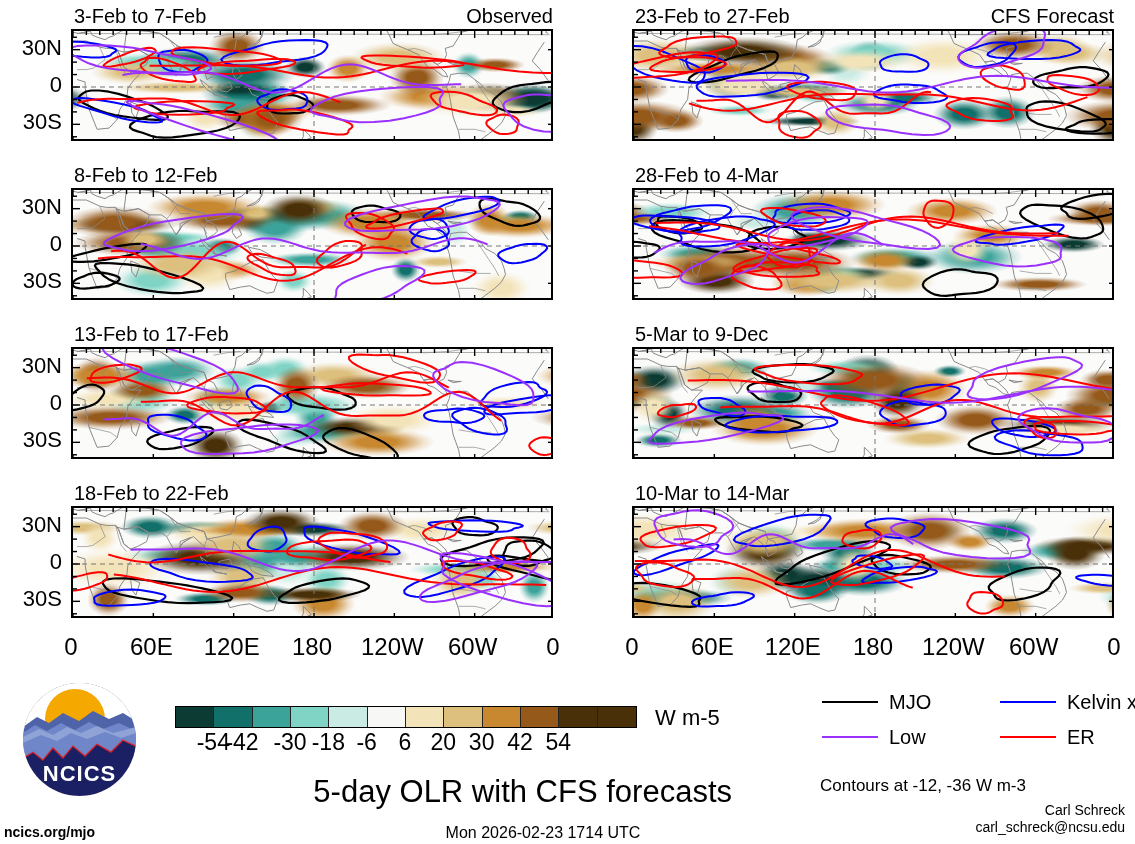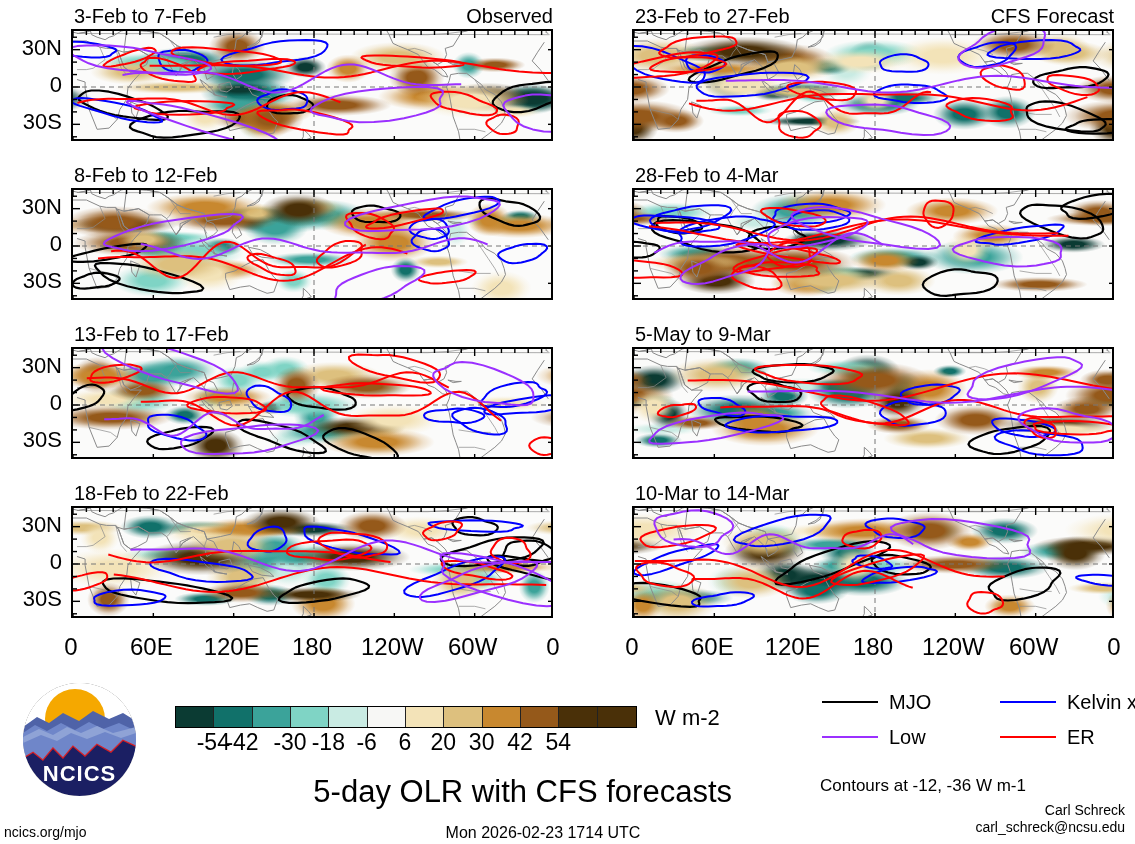--- a/index.html
+++ b/index.html
@@ -19,21 +19,21 @@
   .cbar-cell:last-child{border-right:none;}
   .cbar-tick{position:absolute;font-size:23px;line-height:23px;text-align:center;white-space:nowrap;}
   .cbar-unit{position:absolute;font-size:22px;line-height:22px;white-space:nowrap;}
   .maintitle{position:absolute;font-size:31px;line-height:31px;white-space:nowrap;}
   .legend-row{position:absolute;font-size:20px;line-height:20px;white-space:nowrap;
               display:flex;align-items:center;}
   .legend-line{display:inline-block;width:56px;height:0;border-top:2.5px solid #000;margin-right:11px;}
   .legend-txt{display:inline-block;}
   .contnote{position:absolute;font-size:17px;line-height:17px;white-space:nowrap;}
   .credit{position:absolute;font-size:14px;line-height:17px;text-align:right;white-space:nowrap;}
-  .siteurl{position:absolute;font-size:14px;line-height:14px;white-space:nowrap;}
+  .siteurl{position:absolute;font-size:14px;line-height:14px;white-space:nowrap;font-weight:bold;}
   .stamp{position:absolute;font-size:16px;line-height:11px;white-space:nowrap;}
   .logo{position:absolute;border-radius:50%;overflow:hidden;}
   .logo-txt{position:absolute;width:100%;text-align:center;font-size:22px;
             font-weight:bold;color:#ffffff;letter-spacing:1px;}
 </style>
 </head>
 <body>
 
 <div id="fig">
     <div class="panel" style="left: 0px; top: 0px;">
@@ -1104,21 +1104,21 @@
             <line y1="31.111111111111114" y2="31.111111111111114" x1="482" x2="478"></line>
             <line y1="18.666666666666664" y2="18.666666666666664" x1="0" x2="7"></line>
             <line y1="18.666666666666664" y2="18.666666666666664" x1="482" x2="475"></line>
             <line y1="6.222222222222221" y2="6.222222222222221" x1="0" x2="4"></line>
             <line y1="6.222222222222221" y2="6.222222222222221" x1="482" x2="478"></line>
           </g>
         </svg>
       </div>
     </div>
     <div class="panel" style="left: 0px; top: 0px;">
-      <div class="panel-title" style="left: 635px; top: 324px;">5-May to 9-Mar</div>
+      <div class="panel-title" style="left: 635px; top: 324px;">5-Mar to 9-Dec</div>
       <div class="map-frame" style="left: 632px; top: 347px; width: 482px; height: 112px;">
         <div style="position: absolute; left: 0px; top: 0px; width: 100%; height: 100%; background-image: radial-gradient(23.8px 17.1px at 19.6px 57.5px, rgb(243, 227, 184) 0%, rgb(243, 227, 184) 34%, rgba(243, 227, 184, 0.62) 58%, rgba(243, 227, 184, 0.22) 80%, rgba(243, 227, 184, 0) 100%), radial-gradient(23.8px 17.1px at 501.6px 57.5px, rgb(243, 227, 184) 0%, rgb(243, 227, 184) 34%, rgba(243, 227, 184, 0.62) 58%, rgba(243, 227, 184, 0.22) 80%, rgba(243, 227, 184, 0) 100%), radial-gradient(58.2px 18.6px at 239.9px 31.4px, rgb(149, 89, 26) 0%, rgb(149, 89, 26) 34%, rgba(149, 89, 26, 0.62) 58%, rgba(149, 89, 26, 0.22) 80%, rgba(149, 89, 26, 0) 100%), radial-gradient(45.4px 15.9px at 476.4px 46.4px, rgb(149, 89, 26) 0%, rgb(149, 89, 26) 34%, rgba(149, 89, 26, 0.62) 58%, rgba(149, 89, 26, 0.22) 80%, rgba(149, 89, 26, 0) 100%), radial-gradient(45.4px 15.9px at -5.6px 46.4px, rgb(149, 89, 26) 0%, rgb(149, 89, 26) 34%, rgba(149, 89, 26, 0.62) 58%, rgba(149, 89, 26, 0.22) 80%, rgba(149, 89, 26, 0) 100%), radial-gradient(32px 7.1px at 61.8px 74px, rgb(149, 89, 26) 0%, rgb(149, 89, 26) 34%, rgba(149, 89, 26, 0.62) 58%, rgba(149, 89, 26, 0.22) 80%, rgba(149, 89, 26, 0) 100%), radial-gradient(33.5px 7.3px at 411.7px 23.4px, rgb(200, 136, 47) 0%, rgb(200, 136, 47) 34%, rgba(200, 136, 47, 0.62) 58%, rgba(200, 136, 47, 0.22) 80%, rgba(200, 136, 47, 0) 100%), radial-gradient(30.2px 18.8px at 120.3px 72.6px, rgb(200, 136, 47) 0%, rgb(200, 136, 47) 34%, rgba(200, 136, 47, 0.62) 58%, rgba(200, 136, 47, 0.22) 80%, rgba(200, 136, 47, 0) 100%), radial-gradient(31.8px 9.1px at 264.7px 75.9px, rgb(149, 89, 26) 0%, rgb(149, 89, 26) 34%, rgba(149, 89, 26, 0.62) 58%, rgba(149, 89, 26, 0.22) 80%, rgba(149, 89, 26, 0) 100%), radial-gradient(27.5px 10.7px at 473.2px 30.9px, rgb(149, 89, 26) 0%, rgb(149, 89, 26) 34%, rgba(149, 89, 26, 0.62) 58%, rgba(149, 89, 26, 0.22) 80%, rgba(149, 89, 26, 0) 100%), radial-gradient(27.5px 10.7px at -8.8px 30.9px, rgb(149, 89, 26) 0%, rgb(149, 89, 26) 34%, rgba(149, 89, 26, 0.62) 58%, rgba(149, 89, 26, 0.22) 80%, rgba(149, 89, 26, 0) 100%), radial-gradient(58px 7.8px at 428.4px 80.3px, rgb(243, 227, 184) 0%, rgb(243, 227, 184) 34%, rgba(243, 227, 184, 0.62) 58%, rgba(243, 227, 184, 0.22) 80%, rgba(243, 227, 184, 0) 100%), radial-gradient(58px 7.8px at -53.6px 80.3px, rgb(243, 227, 184) 0%, rgb(243, 227, 184) 34%, rgba(243, 227, 184, 0.62) 58%, rgba(243, 227, 184, 0.22) 80%, rgba(243, 227, 184, 0) 100%), radial-gradient(57px 9.3px at 423.5px 75.8px, rgb(74, 48, 8) 0%, rgb(74, 48, 8) 34%, rgba(74, 48, 8, 0.62) 58%, rgba(74, 48, 8, 0.22) 80%, rgba(74, 48, 8, 0) 100%), radial-gradient(49px 17.3px at 83.1px 25.7px, rgb(221, 192, 126) 0%, rgb(221, 192, 126) 34%, rgba(221, 192, 126, 0.62) 58%, rgba(221, 192, 126, 0.22) 80%, rgba(221, 192, 126, 0) 100%), radial-gradient(54.3px 17.3px at 131.3px 79.8px, rgb(200, 136, 47) 0%, rgb(200, 136, 47) 34%, rgba(200, 136, 47, 0.62) 58%, rgba(200, 136, 47, 0.22) 80%, rgba(200, 136, 47, 0) 100%), radial-gradient(28.1px 17.4px at 263.8px 52.3px, rgb(74, 48, 8) 0%, rgb(74, 48, 8) 34%, rgba(74, 48, 8, 0.62) 58%, rgba(74, 48, 8, 0.22) 80%, rgba(74, 48, 8, 0) 100%), radial-gradient(20.7px 16.7px at 404px 38.2px, rgb(221, 192, 126) 0%, rgb(221, 192, 126) 34%, rgba(221, 192, 126, 0.62) 58%, rgba(221, 192, 126, 0.22) 80%, rgba(221, 192, 126, 0) 100%), radial-gradient(34.2px 12.6px at 452.6px 60.1px, rgb(149, 89, 26) 0%, rgb(149, 89, 26) 34%, rgba(149, 89, 26, 0.62) 58%, rgba(149, 89, 26, 0.22) 80%, rgba(149, 89, 26, 0) 100%), radial-gradient(34.2px 12.6px at -29.4px 60.1px, rgb(149, 89, 26) 0%, rgb(149, 89, 26) 34%, rgba(149, 89, 26, 0.62) 58%, rgba(149, 89, 26, 0.22) 80%, rgba(149, 89, 26, 0) 100%), radial-gradient(38.1px 19.9px at 295px 40px, rgb(200, 136, 47) 0%, rgb(200, 136, 47) 34%, rgba(200, 136, 47, 0.62) 58%, rgba(200, 136, 47, 0.22) 80%, rgba(200, 136, 47, 0) 100%), radial-gradient(44.1px 10.6px at 293.3px 89.5px, rgb(221, 192, 126) 0%, rgb(221, 192, 126) 34%, rgba(221, 192, 126, 0.62) 58%, rgba(221, 192, 126, 0.22) 80%, rgba(221, 192, 126, 0) 100%), radial-gradient(41.2px 15.2px at 341.6px 71px, rgb(149, 89, 26) 0%, rgb(149, 89, 26) 34%, rgba(149, 89, 26, 0.62) 58%, rgba(149, 89, 26, 0.22) 80%, rgba(149, 89, 26, 0) 100%), radial-gradient(27.5px 9.2px at 168.2px 37.7px, rgb(201, 235, 227) 0%, rgb(201, 235, 227) 34%, rgba(201, 235, 227, 0.62) 58%, rgba(201, 235, 227, 0.22) 80%, rgba(201, 235, 227, 0) 100%), radial-gradient(32.6px 15.4px at 20.1px 31.3px, rgb(11, 59, 51) 0%, rgb(11, 59, 51) 34%, rgba(11, 59, 51, 0.62) 58%, rgba(11, 59, 51, 0.22) 80%, rgba(11, 59, 51, 0) 100%), radial-gradient(32.6px 15.4px at 502.1px 31.3px, rgb(11, 59, 51) 0%, rgb(11, 59, 51) 34%, rgba(11, 59, 51, 0.62) 58%, rgba(11, 59, 51, 0.22) 80%, rgba(11, 59, 51, 0) 100%), radial-gradient(52px 16.4px at 104.2px 61.7px, rgb(17, 113, 106) 0%, rgb(17, 113, 106) 34%, rgba(17, 113, 106, 0.62) 58%, rgba(17, 113, 106, 0.22) 80%, rgba(17, 113, 106, 0) 100%), radial-gradient(20.7px 17.2px at 269px 40.1px, rgb(59, 163, 154) 0%, rgb(59, 163, 154) 34%, rgba(59, 163, 154, 0.62) 58%, rgba(59, 163, 154, 0.22) 80%, rgba(59, 163, 154, 0) 100%), radial-gradient(23.9px 7.5px at 24.3px 91.4px, rgb(17, 113, 106) 0%, rgb(17, 113, 106) 34%, rgba(17, 113, 106, 0.62) 58%, rgba(17, 113, 106, 0.22) 80%, rgba(17, 113, 106, 0) 100%), radial-gradient(19.4px 8.9px at 135.6px 79.5px, rgb(201, 235, 227) 0%, rgb(201, 235, 227) 34%, rgba(201, 235, 227, 0.62) 58%, rgba(201, 235, 227, 0.22) 80%, rgba(201, 235, 227, 0) 100%), radial-gradient(16.7px 6.5px at 315.7px 22.3px, rgb(17, 113, 106) 0%, rgb(17, 113, 106) 34%, rgba(17, 113, 106, 0.62) 58%, rgba(17, 113, 106, 0.22) 80%, rgba(17, 113, 106, 0) 100%), radial-gradient(40.8px 14.9px at 214.4px 44.7px, rgb(17, 113, 106) 0%, rgb(17, 113, 106) 34%, rgba(17, 113, 106, 0.62) 58%, rgba(17, 113, 106, 0.22) 80%, rgba(17, 113, 106, 0) 100%), radial-gradient(44.5px 8.7px at 217.4px 19.1px, rgb(127, 212, 197) 0%, rgb(127, 212, 197) 34%, rgba(127, 212, 197, 0.62) 58%, rgba(127, 212, 197, 0.22) 80%, rgba(127, 212, 197, 0) 100%), radial-gradient(51.3px 8.1px at 206px 37.3px, rgb(17, 113, 106) 0%, rgb(17, 113, 106) 34%, rgba(17, 113, 106, 0.62) 58%, rgba(17, 113, 106, 0.22) 80%, rgba(17, 113, 106, 0) 100%), radial-gradient(25.1px 12px at 149.7px 47px, rgb(17, 113, 106) 0%, rgb(17, 113, 106) 34%, rgba(17, 113, 106, 0.62) 58%, rgba(17, 113, 106, 0.22) 80%, rgba(17, 113, 106, 0) 100%), radial-gradient(32.2px 16.2px at 233.9px 21.5px, rgb(11, 59, 51) 0%, rgb(11, 59, 51) 34%, rgba(11, 59, 51, 0.62) 58%, rgba(11, 59, 51, 0.22) 80%, rgba(11, 59, 51, 0) 100%), radial-gradient(20.9px 15.1px at 33.8px 64.8px, rgb(11, 59, 51) 0%, rgb(11, 59, 51) 34%, rgba(11, 59, 51, 0.62) 58%, rgba(11, 59, 51, 0.22) 80%, rgba(11, 59, 51, 0) 100%), radial-gradient(39.1px 6.6px at 29.5px 80.1px, rgb(201, 235, 227) 0%, rgb(201, 235, 227) 34%, rgba(201, 235, 227, 0.62) 58%, rgba(201, 235, 227, 0.22) 80%, rgba(201, 235, 227, 0) 100%), radial-gradient(39.1px 6.6px at 511.5px 80.1px, rgb(201, 235, 227) 0%, rgb(201, 235, 227) 34%, rgba(201, 235, 227, 0.62) 58%, rgba(201, 235, 227, 0.22) 80%, rgba(201, 235, 227, 0) 100%), radial-gradient(39px 7.6px at 3.8px 51.1px, rgb(59, 163, 154) 0%, rgb(59, 163, 154) 34%, rgba(59, 163, 154, 0.62) 58%, rgba(59, 163, 154, 0.22) 80%, rgba(59, 163, 154, 0) 100%), radial-gradient(39px 7.6px at 485.8px 51.1px, rgb(59, 163, 154) 0%, rgb(59, 163, 154) 34%, rgba(59, 163, 154, 0.62) 58%, rgba(59, 163, 154, 0.22) 80%, rgba(59, 163, 154, 0) 100%), radial-gradient(38.8px 10px at 141.7px 64.4px, rgb(59, 163, 154) 0%, rgb(59, 163, 154) 34%, rgba(59, 163, 154, 0.62) 58%, rgba(59, 163, 154, 0.22) 80%, rgba(59, 163, 154, 0) 100%), radial-gradient(33.4px 10.6px at 103.9px 19.2px, rgb(59, 163, 154) 0%, rgb(59, 163, 154) 34%, rgba(59, 163, 154, 0.62) 58%, rgba(59, 163, 154, 0.22) 80%, rgba(59, 163, 154, 0) 100%); background-color: rgb(251, 251, 250);"></div>
         <svg class="map-svg" width="482" height="112" viewBox="0 0 482 112">
           <g fill="none" stroke="#8a8a8a" stroke-width="1">
             <path d="M0.0,10.0L13.4,10.0L26.8,16.2L33.5,17.4L42.8,17.4L45.5,21.2L48.2,28.6L50.9,36.1L57.6,41.1L68.3,41.1L60.3,49.8L54.9,57.2L53.6,68.4L46.9,78.4L44.2,88.4L36.1,97.1L24.1,98.3L16.1,78.4L12.1,57.2L12.1,51.0L4.0,48.5"></path>
             <path d="M475.3,49.8L467.3,38.6L459.2,29.9L464.6,21.2L471.3,11.2"></path>
             <path d="M57.6,70.9L66.9,74.7L62.9,87.1L58.9,82.1L57.6,70.9"></path>
             <path d="M0.0,1.2L5.4,2.5L12.1,1.2L17.4,0.0L18.7,3.7L24.1,6.2L32.1,8.7L36.1,6.2L40.2,5.0L48.2,0.0L53.6,-1.2L53.6,-8.7L40.2,-18.7L29.5,-18.7L16.1,-13.7L10.7,-11.2L6.7,-8.7"></path>
             <path d="M479.3,-6.2L472.6,1.2L475.3,2.5"></path>
             <path d="M6.7,-16.2L13.4,-23.6L21.4,-29.9L33.5,-32.4L41.5,-31.1L40.2,-21.2L29.5,-18.7L16.1,-13.7L6.7,-16.2"></path>
@@ -1505,39 +1505,39 @@
     <div class="cbar-tick" style="left: 185.333px; width: 56px; top: 731px;">-54</div>
     <div class="cbar-tick" style="left: 214px; width: 56px; top: 731px;">-42</div>
     <div class="cbar-tick" style="left: 262px; width: 56px; top: 731px;">-30</div>
     <div class="cbar-tick" style="left: 300.333px; width: 56px; top: 731px;">-18</div>
     <div class="cbar-tick" style="left: 338.667px; width: 56px; top: 731px;">-6</div>
     <div class="cbar-tick" style="left: 377px; width: 56px; top: 731px;">6</div>
     <div class="cbar-tick" style="left: 415.333px; width: 56px; top: 731px;">20</div>
     <div class="cbar-tick" style="left: 453.667px; width: 56px; top: 731px;">30</div>
     <div class="cbar-tick" style="left: 492px; width: 56px; top: 731px;">42</div>
     <div class="cbar-tick" style="left: 530.333px; width: 56px; top: 731px;">54</div>
-    <div class="cbar-unit" style="left: 655px; top: 707px;">W m-2</div>
+    <div class="cbar-unit" style="left: 655px; top: 707px;">W m-5</div>
     <div class="maintitle" style="left: 192px; width: 540px; text-align: right; top: 776px;">5-day OLR with CFS forecasts</div>
     <div class="legend-row" style="left: 822px; top: 692px; justify-content: space-between;">
       <span class="legend-line" style="border-top-color: rgb(0, 0, 0);"></span>
       <span class="legend-txt">MJO</span>
     </div>
     <div class="legend-row" style="left: 1000px; top: 692px;">
       <span class="legend-line" style="border-top-color: rgb(0, 0, 255);"></span>
       <span class="legend-txt">Kelvin x2</span>
     </div>
     <div class="legend-row" style="left: 822px; top: 727px;">
       <span class="legend-line" style="border-top-color: rgb(155, 48, 255);"></span>
       <span class="legend-txt">Low</span>
     </div>
     <div class="legend-row" style="left: 1000px; top: 727px;">
       <span class="legend-line" style="border-top-color: rgb(255, 0, 0);"></span>
       <span class="legend-txt">ER</span>
     </div>
-    <div class="contnote" style="left: 820px; top: 777px;">Contours at -12, -36 W m-1</div>
+    <div class="contnote" style="left: 820px; top: 777px;">Contours at -12, -36 W m-3</div>
     <div class="credit" style="left: 900px; width: 225px; top: 802px;">
       <div>Carl Schreck</div>
       <div>carl_schreck@ncsu.edu</div>
     </div>
     <div class="siteurl" style="left: 4px; top: 825px;">ncics.org/mjo</div>
     <div class="stamp" style="left: 443px; width: 200px; text-align: center; top: 827px;">Mon 2026-02-23 1714 UTC</div>
     <div class="logo" style="left: 23px; top: 683px; width: 113px; height: 113px; background: #737373;">
       <svg width="113" height="113" viewBox="0 0 113 113" style="position: absolute; left: 0px; top: 0px;">
         <circle cx="56.5" cy="56.5" r="56.5" fill="#ffffff"></circle>
         <path d="M0,56.5 A56.5,56.5 0 0 1 113,56.5 L113,58 L0,58 Z" fill="#ffffff"></path>

